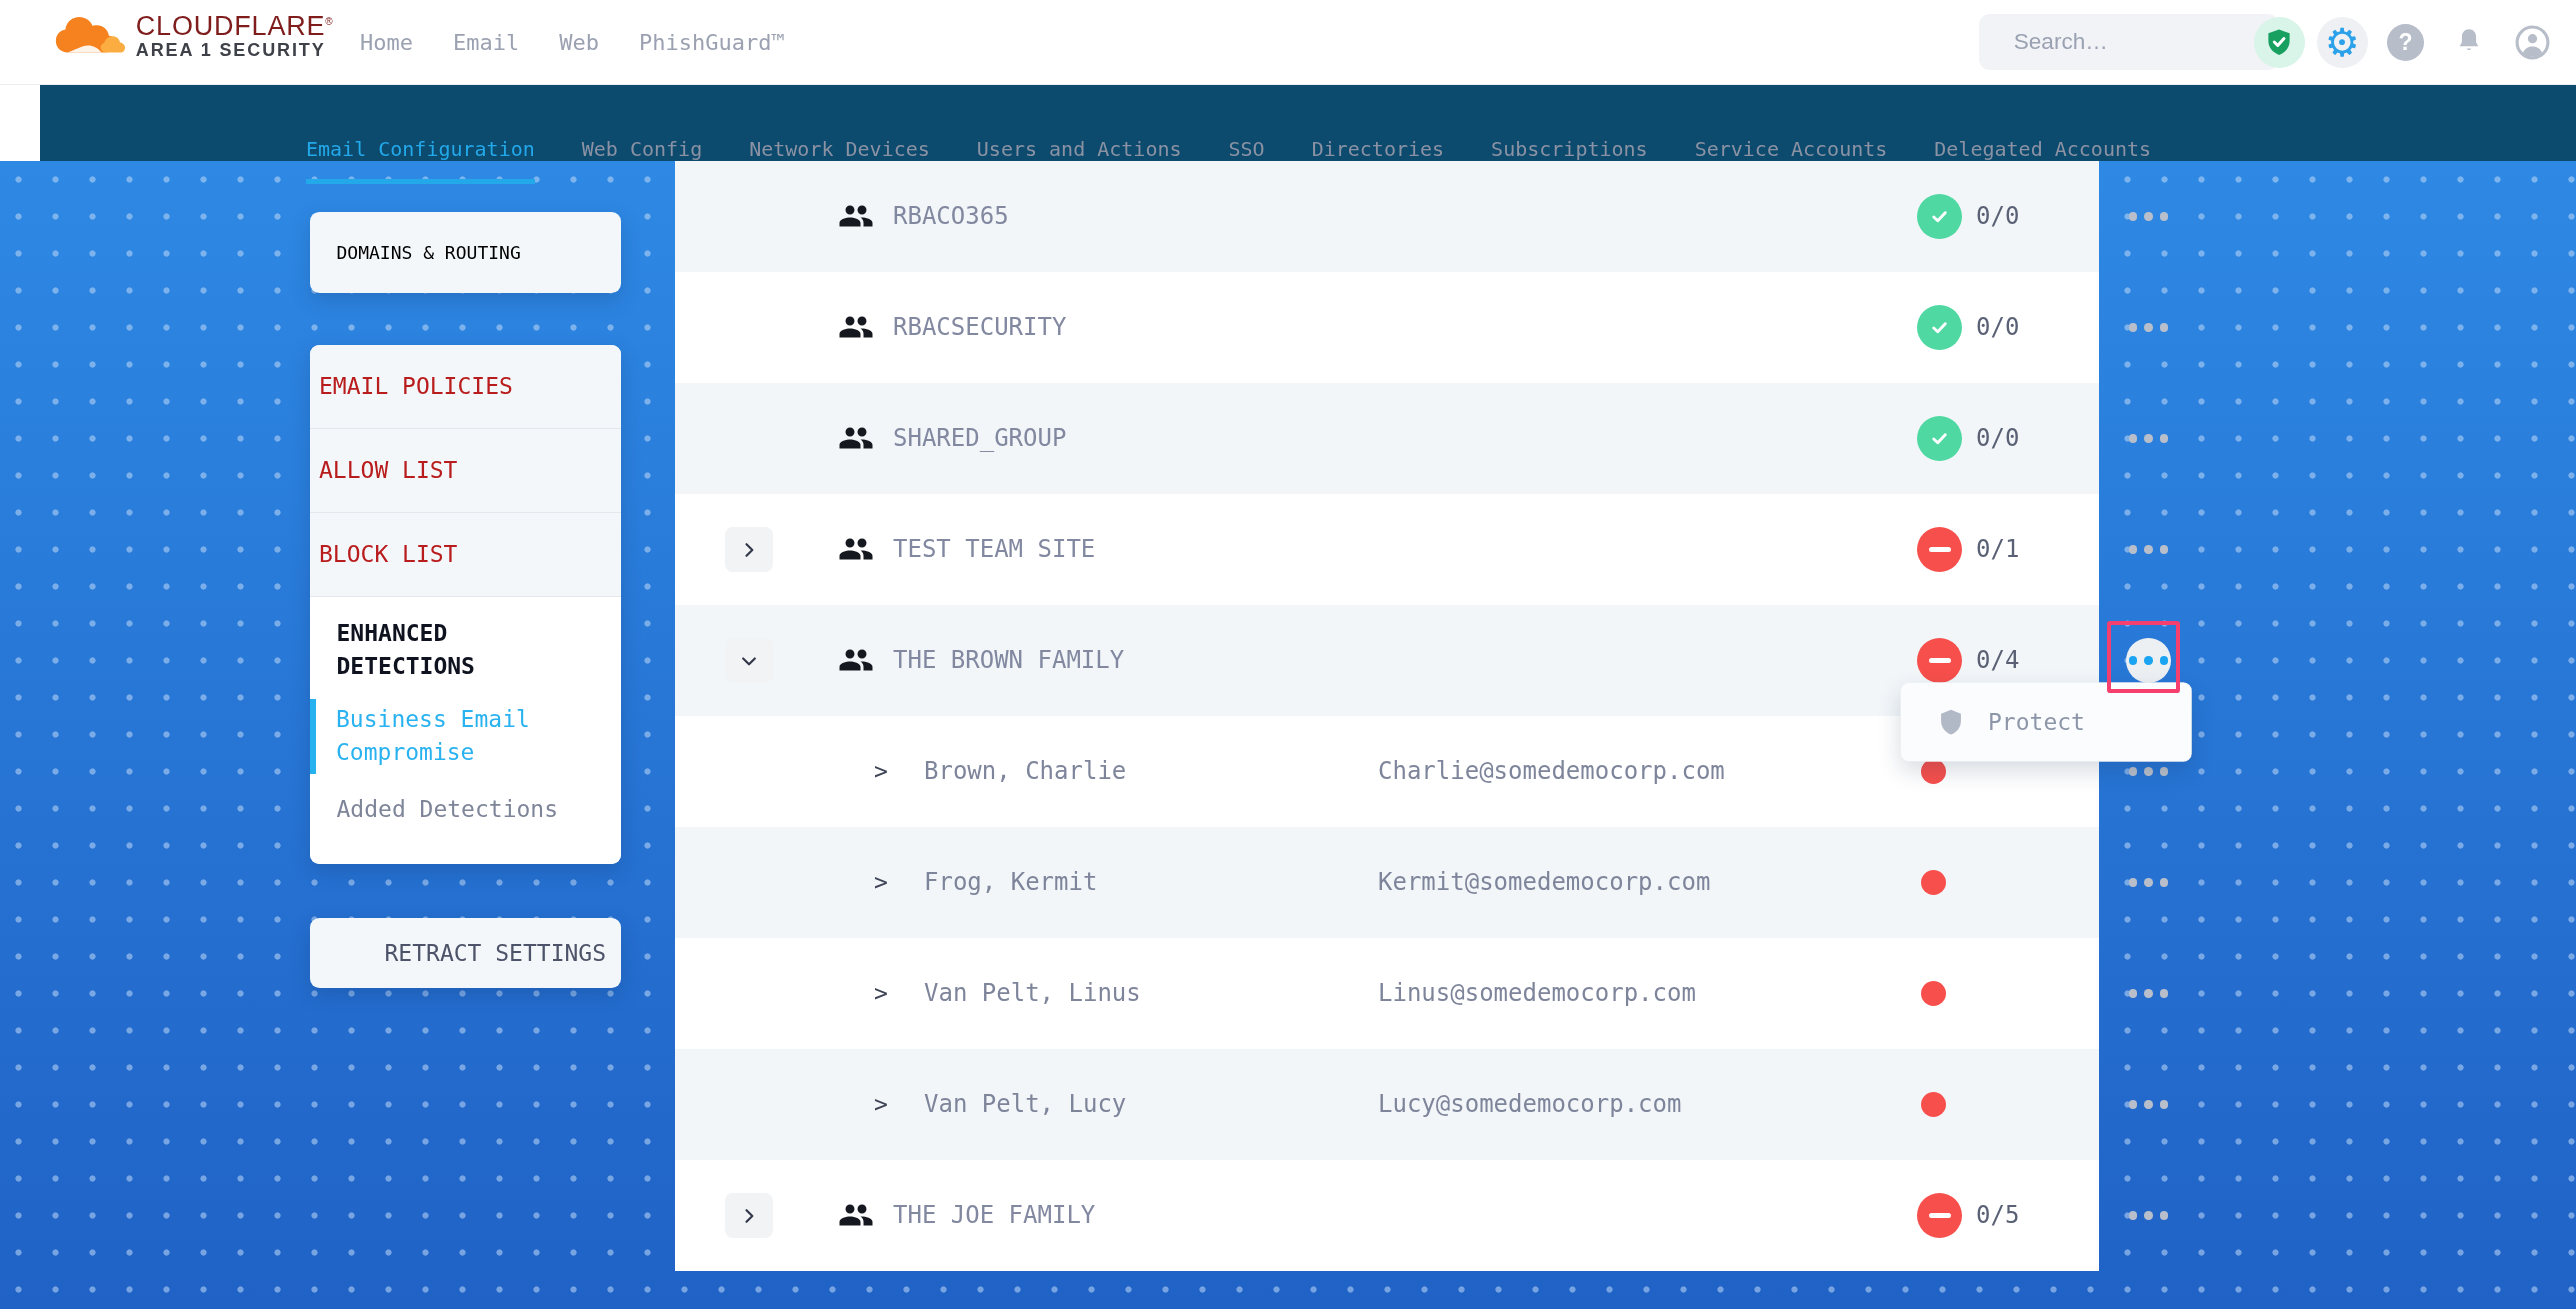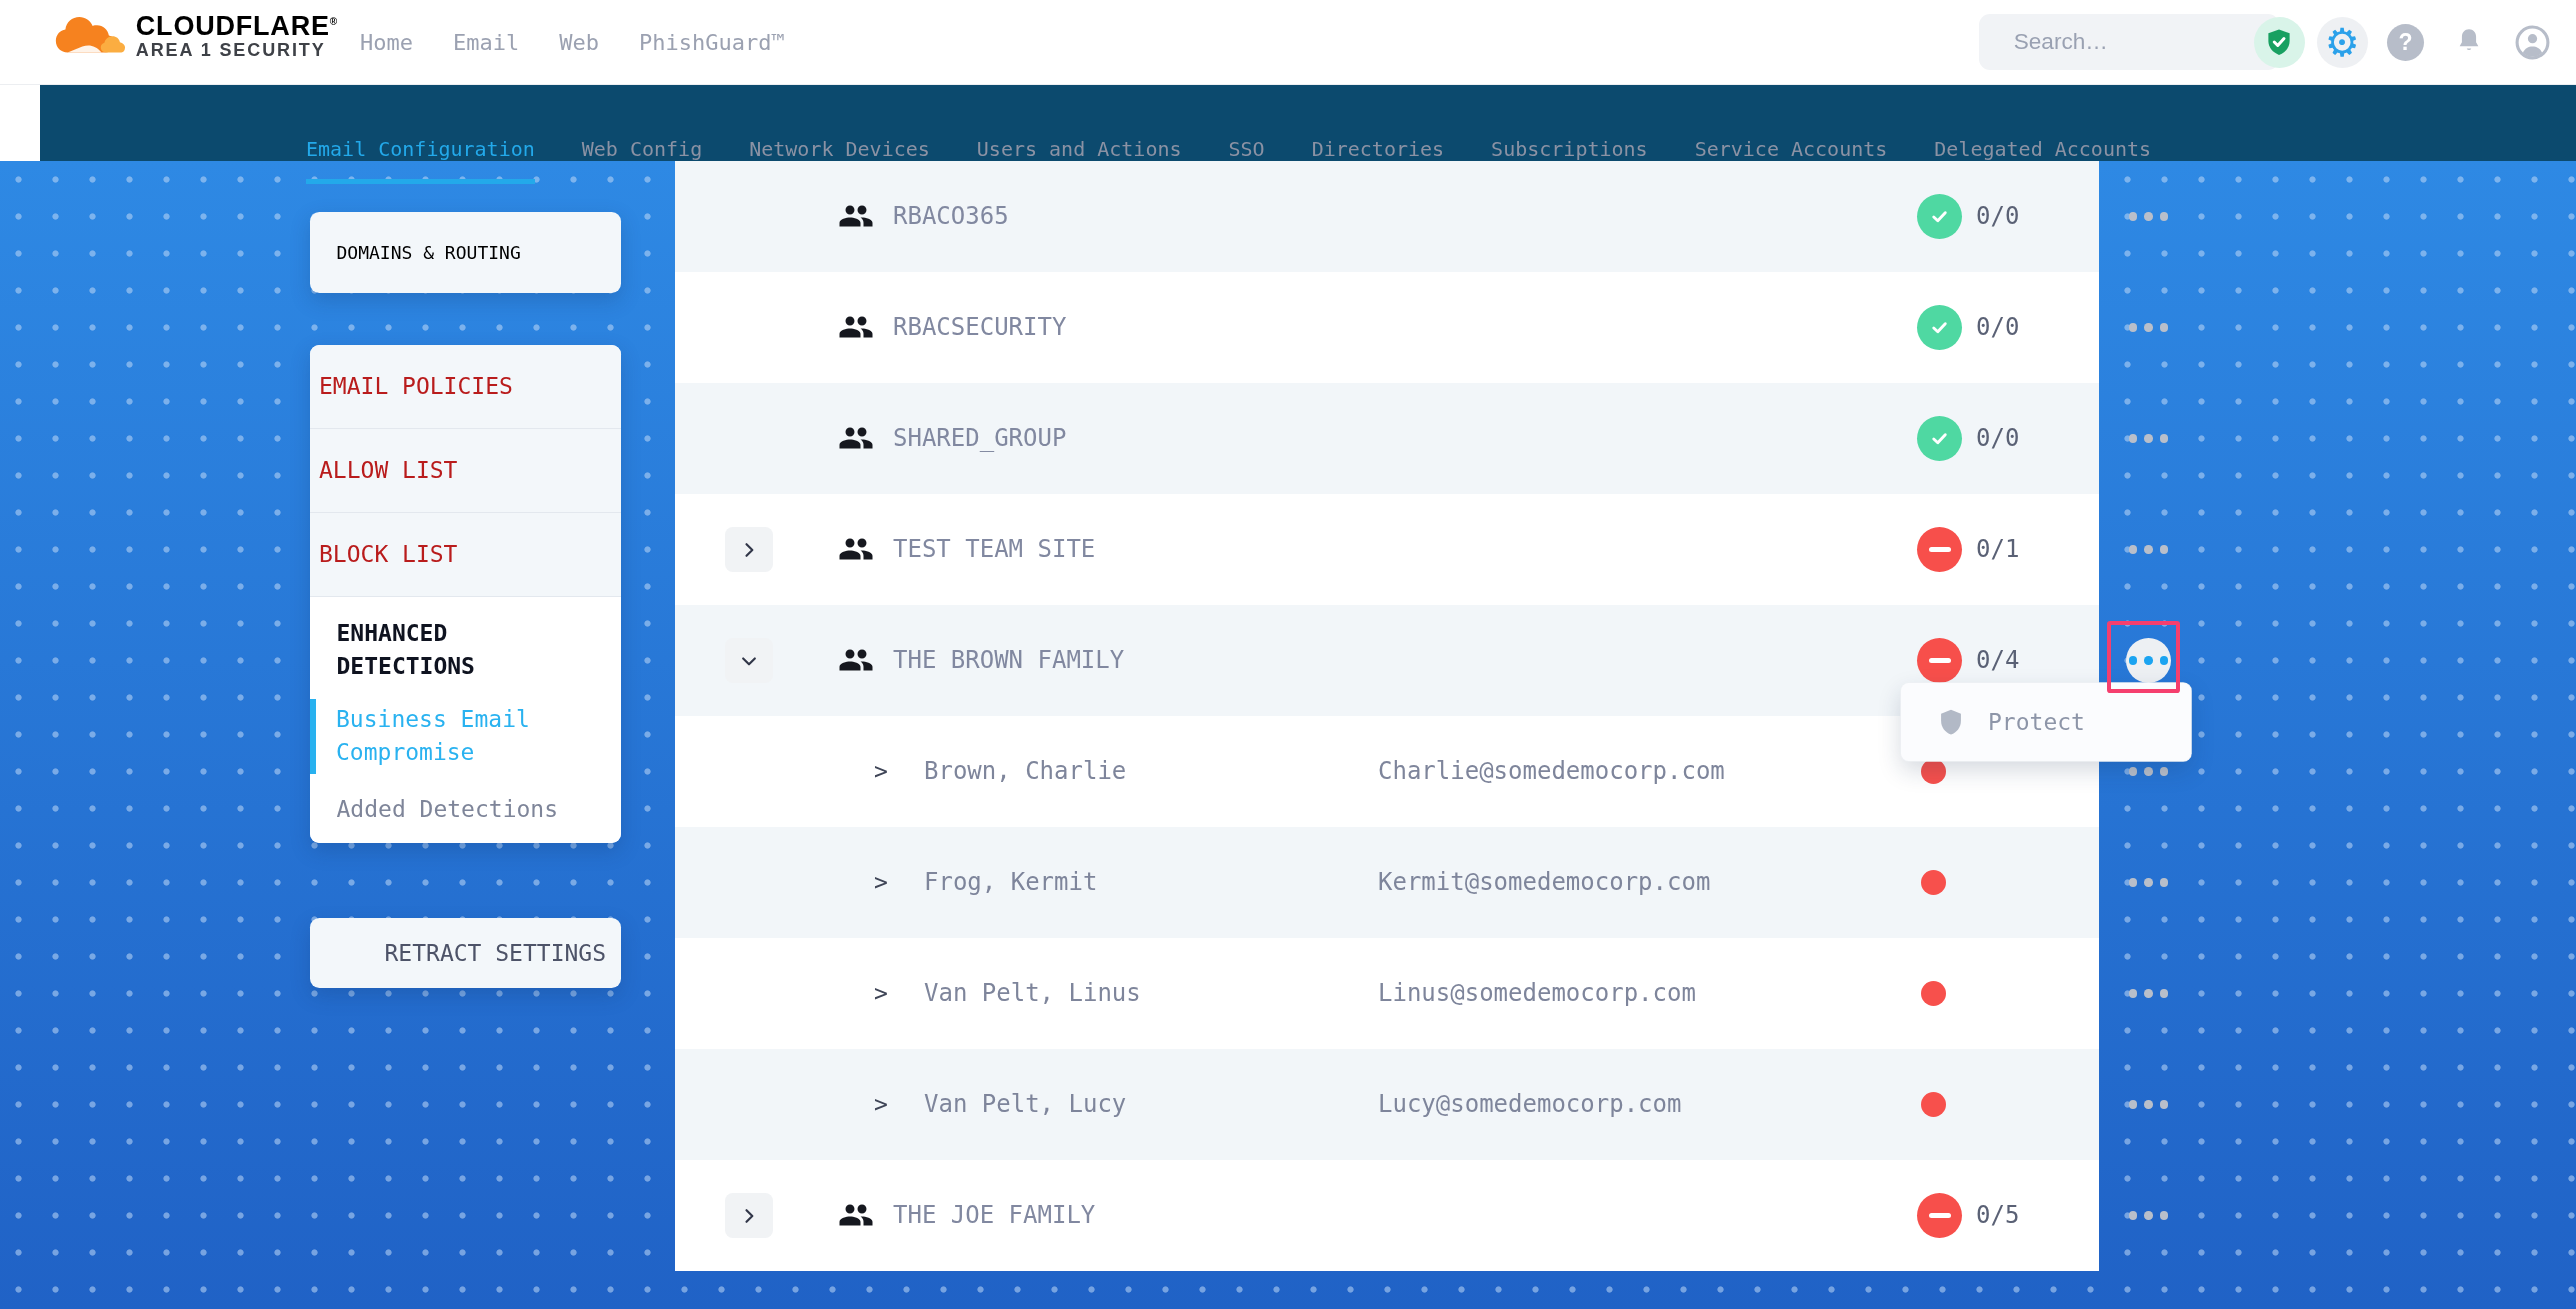--- a/index.html
+++ b/index.html
@@ -4,22 +4,22 @@
 <style>
   html,body{margin:0;padding:0;}
   body{width:2576px;height:1309px;position:relative;overflow:hidden;
        font-family:"DejaVu Sans Mono",monospace;background:#fff;}
 
   
   .header{position:absolute;top:0;left:0;width:2576px;height:84px;background:#fff;
           border-bottom:1.6px solid #eceef1;z-index:10;}
   .logo{position:absolute;left:47px;top:9.3px;display:flex;align-items:center;gap:7.8px;}
   .logo-text{display:flex;flex-direction:column;line-height:1.05;}
-  .brand-name{font-family:"Liberation Sans",sans-serif;font-weight:bold;font-size:27px;
-              color:#000000;letter-spacing:0.8px;}
+  .brand-name{font-family:"Liberation Sans",sans-serif;font-weight:normal;font-size:27px;
+              color:#7f1d1d;letter-spacing:0.8px;}
   .brand-name sup{font-size:10px;}
   .brand-sub{font-family:"Liberation Sans",sans-serif;font-weight:bold;font-size:18px;
              color:#3e4147;letter-spacing:1.9px;}
   .hnav{position:absolute;left:360px;top:0;height:84px;display:flex;gap:40px;
         align-items:center;font-size:22px;color:#9ba1b1;}
   .hnav span{cursor:pointer;}
   .search{position:absolute;left:1947px;top:14px;width:300px;height:56px;background:#f1f3f6;
           border-radius:11px;display:flex;align-items:center;padding:0 18.7px;gap:14px;box-sizing:border-box;margin-left:32px;}
   .search input{background:transparent;border:none;outline:none;flex:1;
                 font-family:"Liberation Sans",sans-serif;font-size:22.6px;color:#5d6475;}
@@ -50,21 +50,21 @@
 
   
   .sidebar{position:absolute;left:310px;top:0;width:311px;}
   .side-card{position:absolute;left:0;width:311px;background:#f3f7fa;border-radius:9.3px;
              box-shadow:0 7.8px 20px rgba(18,48,100,.22);overflow:hidden;}
   .card-domains{top:51px;height:81px;}
   .card-domains .lbl{line-height:81px;padding-left:26.5px;font-size:18px;color:#000000;}
   .card-policies{top:184px;}
   .sp-item{height:83px;line-height:83px;padding-left:9px;background:#f3f7fa;
            border-bottom:1.6px solid #e3e8ee;font-size:23px;color:#b91c1c;cursor:pointer;}
-  .enh{background:#fff;padding:14px 0 17px;}
+  .enh{background:#fff;padding:14px 0 38px;}
   .enh-title{padding:6.2px 26.5px 0;font-size:23px;font-weight:bold;color:#0f1320;line-height:33px;}
   .enh-link-active{margin-top:15.6px;border-left:6.2px solid #28b1ef;padding:4.7px 26.5px 4.7px 20px;
                    font-size:23px;color:#29b2f0;line-height:33px;cursor:pointer;}
   .enh-link{margin-top:18.7px;padding:0 26.5px;font-size:23px;color:#7e8599;line-height:33px;cursor:pointer;}
   .card-retract{top:757px;height:70px;}
   .card-retract .lbl{line-height:70px;padding-left:26.5px;font-size:23px;color:#4d5368;margin-left:48px;}
 
   
   .table{position:absolute;left:675px;top:0;width:1424px;}
   .row{position:relative;height:111px;}

